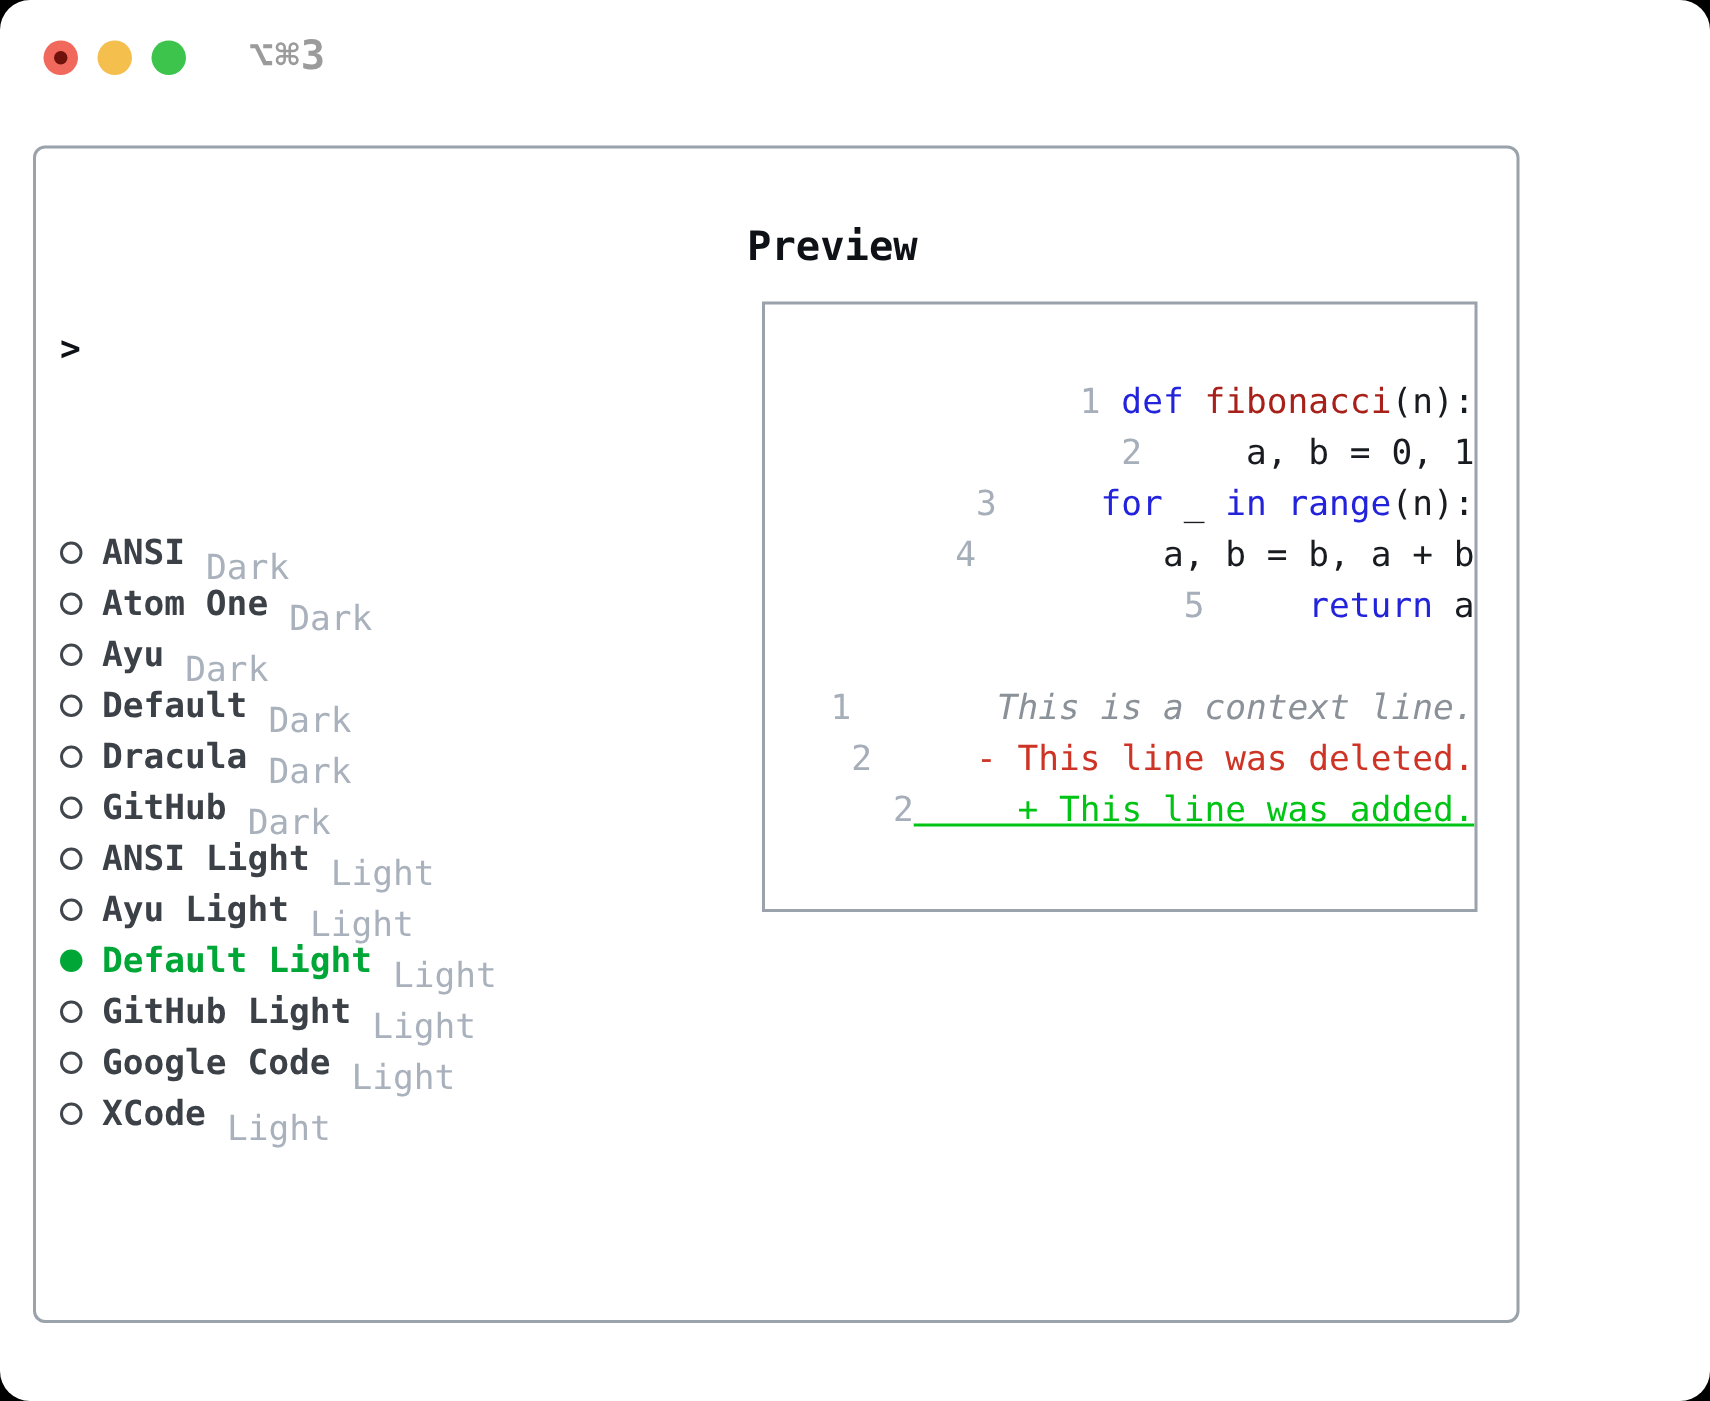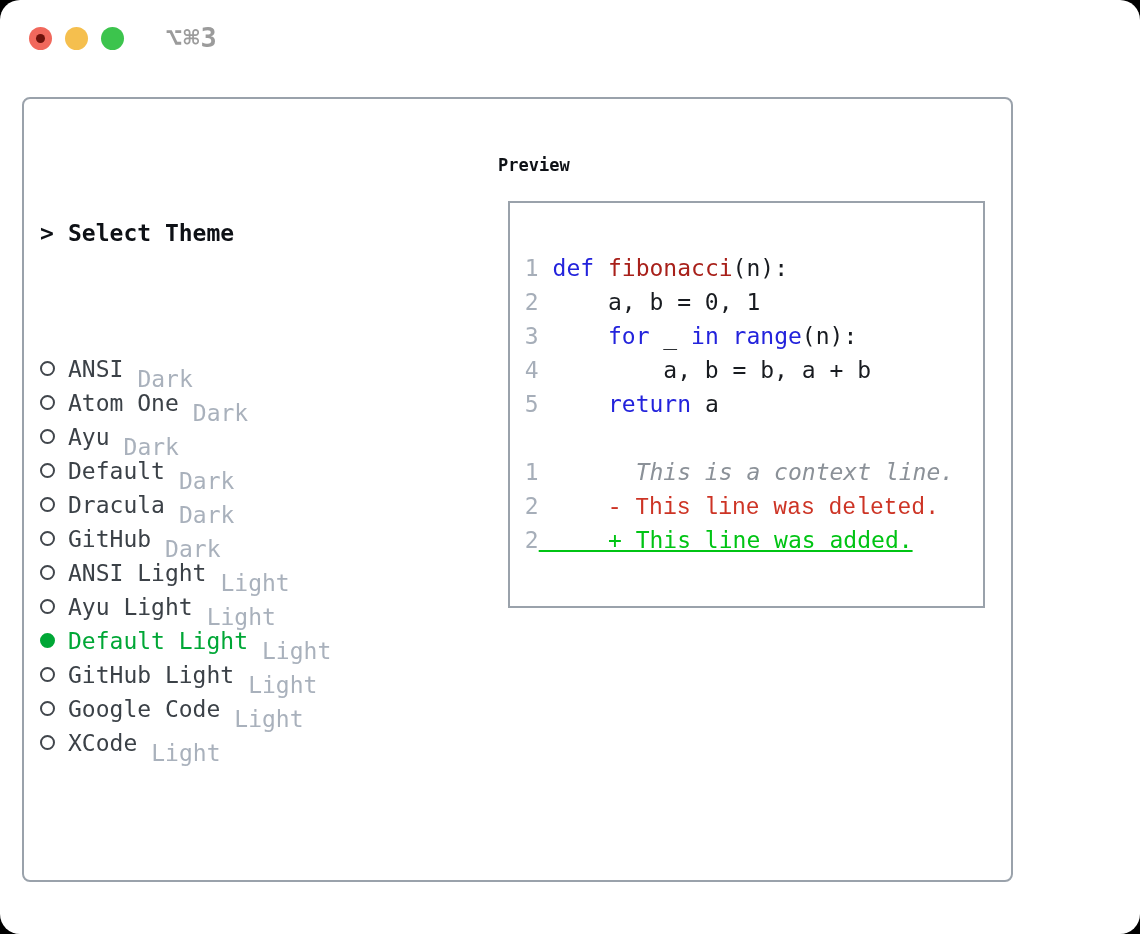--- a/index.html
+++ b/index.html
@@ -22,58 +22,57 @@
          border:2px solid var(--border-gray,#9aa2ab);border-radius:8px;}
 
   
   .list{position:absolute;left:16px;top:49px;font-size:23px;line-height:34px;white-space:pre;}
   .row{height:34px;display:flex;align-items:center;}
   .marker{flex:0 0 28px;width:28px;height:34px;position:relative;line-height:34px;}
   .prompt{color:var(--text-black,#0e1116);font-weight:bold;}
   .circle{position:absolute;left:0;top:9px;width:11px;height:11px;border-radius:50%;
           border:2px solid var(--radio-ring,#41464c);background:transparent;}
   .circle.sel{background:var(--accent-green,#00a736);border-color:var(--accent-green,#00a736);}
-  .name{color:var(--text-dark,#3b4147);}
+  .name{color:var(--text-dark,#3b4147);font-weight:bold;}
   .name.sel{color:var(--accent-green,#00a736);}
   .hdr{color:var(--text-black,#0e1116);font-weight:bold;}
   .suffix{color:var(--muted-gray,#a9b1bc);margin-left:14px;margin-top:20px;}
 
   
   .preview-title{position:absolute;left:474px;top:49px;height:34px;line-height:34px;
-                 font-size:17px;font-weight:bold;color:var(--text-black,#0e1116);}
+                 font-size:27px;font-weight:bold;color:var(--text-black,#0e1116);}
   .preview-box{position:absolute;left:484px;top:102px;width:473px;height:403px;
                border:2px solid var(--border-gray,#9aa2ab);overflow:hidden;}
-  .code{padding:48px 0 0 1px;font-size:23px;line-height:34px;white-space:pre;}
+  .code{padding:48px 0 0 1px;font-size:23px;line-height:34px;white-space:pre;text-align:right;}
   .line{height:34px;}
   .seg-ln{color:var(--ln-gray,#a6aeb9);}
   .seg-pl{color:var(--code-dark,#181b20);}
   .seg-kw{color:var(--kw-blue,#2323dc);}
   .seg-fn{color:var(--fn-red,#a8201a);}
   .seg-ctx{color:var(--ctx-gray,#8b9198);font-style:italic;}
-  .seg-del{color:var(--del-red,#cd3425);font-family:Liberation Mono, monospace;}
+  .seg-del{color:var(--del-red,#cd3425);}
   .seg-add{color:var(--add-green,#00c414);text-decoration:underline;}
 </style>
 </head>
 <body>
 
 <div class="window">
 
   <span class="tl tl-red">
       <span class="tl-dot"></span>
     </span>
   <span class="tl tl-yellow"></span>
   <span class="tl tl-green"></span>
   <span class="win-title">⌥⌘3</span>
 
   <div class="panel">
 
     <div class="list">
       <div class="row">
         <span class="marker prompt">&gt;</span>
-        <span class="name hdr">Select Theme</span>
       </div>
 
       <div id="themes"><div class="row"><span class="marker"><span class="circle"></span></span><span class="name">ANSI</span><span class="suffix">Dark</span></div><div class="row"><span class="marker"><span class="circle"></span></span><span class="name">Atom One</span><span class="suffix">Dark</span></div><div class="row"><span class="marker"><span class="circle"></span></span><span class="name">Ayu</span><span class="suffix">Dark</span></div><div class="row"><span class="marker"><span class="circle"></span></span><span class="name">Default</span><span class="suffix">Dark</span></div><div class="row"><span class="marker"><span class="circle"></span></span><span class="name">Dracula</span><span class="suffix">Dark</span></div><div class="row"><span class="marker"><span class="circle"></span></span><span class="name">GitHub</span><span class="suffix">Dark</span></div><div class="row"><span class="marker"><span class="circle"></span></span><span class="name">ANSI Light</span><span class="suffix">Light</span></div><div class="row"><span class="marker"><span class="circle"></span></span><span class="name">Ayu Light</span><span class="suffix">Light</span></div><div class="row"><span class="marker"><span class="circle sel"></span></span><span class="name sel">Default Light</span><span class="suffix">Light</span></div><div class="row"><span class="marker"><span class="circle"></span></span><span class="name">GitHub Light</span><span class="suffix">Light</span></div><div class="row"><span class="marker"><span class="circle"></span></span><span class="name">Google Code</span><span class="suffix">Light</span></div><div class="row"><span class="marker"><span class="circle"></span></span><span class="name">XCode</span><span class="suffix">Light</span></div></div>
 
       <div class="row"></div>
 
       
 
       
 

